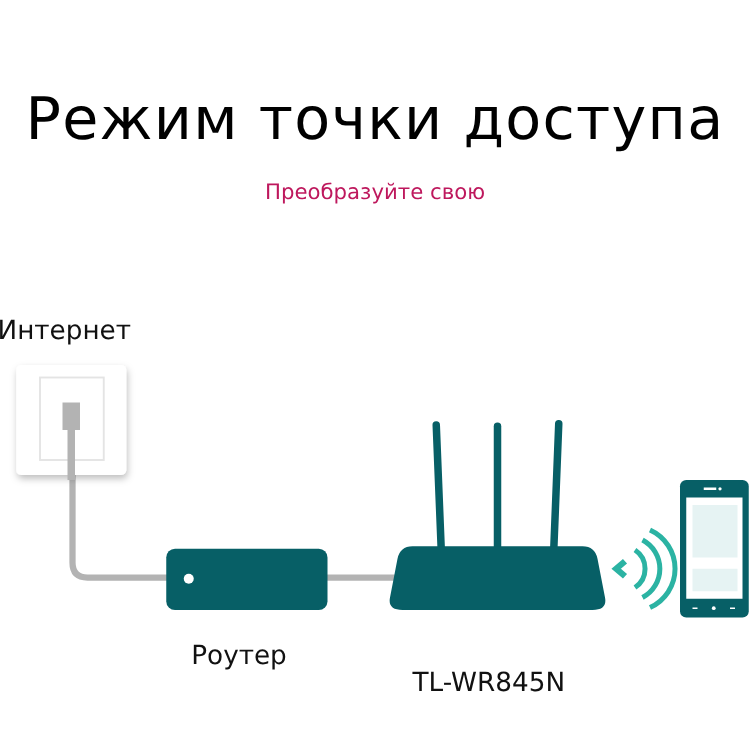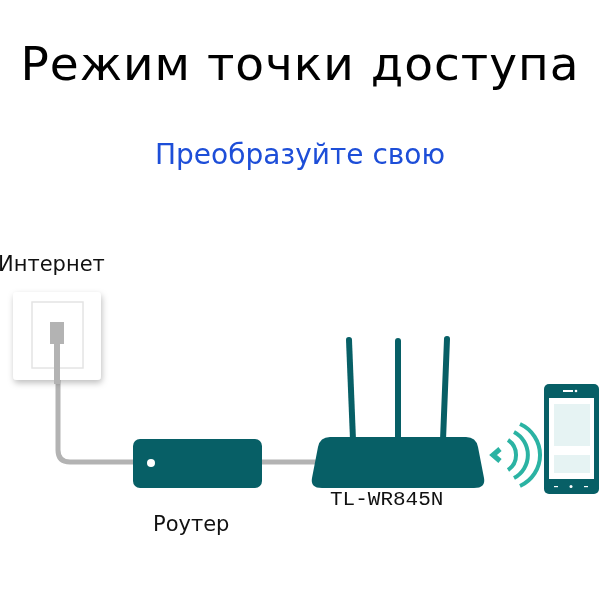--- a/index.html
+++ b/index.html
@@ -1,35 +1,35 @@
 <!DOCTYPE html>
 <html><head>
 <meta charset="utf-8">
 <style>
   html, body { margin:0; padding:0; background:#ffffff; }
   body { width:600px; height:600px; position:relative; overflow:hidden;
          font-family:"DejaVu Sans", sans-serif; color:#000; }
-  .title { position:absolute; left:0; top:36px; width:600px; text-align:center;
+  .title { position:absolute; left:0; top:68px; width:600px; text-align:center;
            font-size:47px; letter-spacing:1px; }
   .subtitle { position:absolute; left:0; top:140px; width:600px; text-align:center;
-              font-size:28px; line-height:29px; color:#1d4ed8; }
+              font-size:17px; line-height:29px; color:#be185d; }
   .label { position:absolute; font-size:21px; color:#111; white-space:nowrap; }
   svg { position:absolute; left:0; top:0; }
 </style>
 </head>
 <body>
 
 <div class="title">Режим точки доступа</div>
 <div class="subtitle">
   <div>Преобразуйте свою</div>
 </div>
 
 <div class="label" style="left:-2px; top:252px;">Интернет</div>
 <div class="label" style="left:153px; top:512px;">Роутер</div>
-<div class="label" style="left:330px; top:488px;font-family:Liberation Mono, monospace;">TL-WR845N</div>
+<div class="label" style="left:330px; top:534px;">TL-WR845N</div>
 
 <svg width="600" height="600" viewBox="0 0 600 600">
   <defs>
     <filter id="shadow" x="-20%" y="-20%" width="140%" height="150%">
       <feDropShadow dx="1" dy="3" stdDeviation="3" flood-color="#000" flood-opacity="0.25"></feDropShadow>
     </filter>
   </defs>
 
   <g>
     <path d="M58 340 L58 450 Q58 462 70 462 L135 462" fill="none" stroke="#b3b3b3" stroke-width="5"></path>

